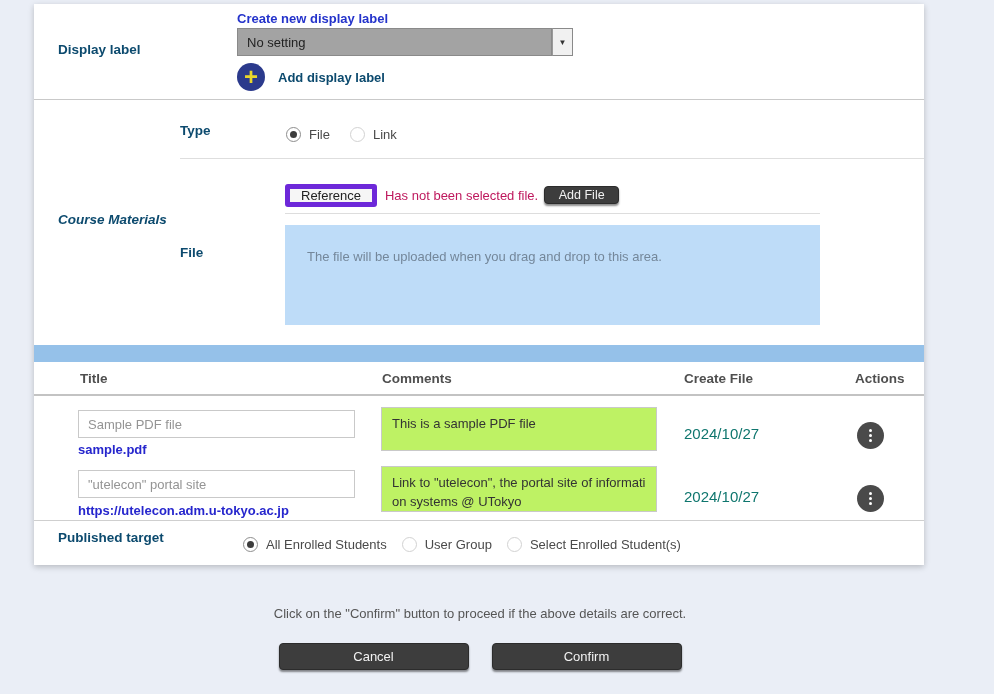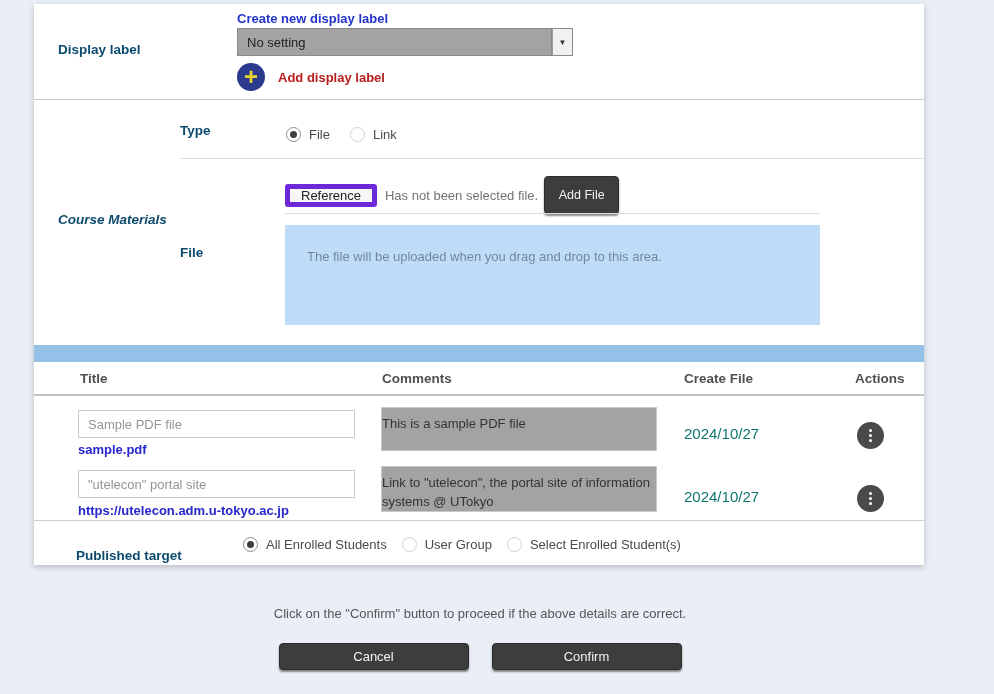--- a/index.html
+++ b/index.html
@@ -15,45 +15,45 @@
   .create-link { position:absolute; left:203px; top:7px; font-size:13px; font-weight:bold; color:#2433cb; cursor:pointer; text-decoration:none; }
   .select-wrap { position:absolute; left:203px; top:24px; width:336px; height:28px; display:flex; }
   .select-value { flex:1; background:#a3a3a3; border:1px solid #8a8a8a; font-size:13px; color:#222;
                   display:flex; align-items:center; padding-left:9px; }
   .select-arrow-btn { width:21px; background:#f1f1f1; border:1px solid #8a8a8a; border-left:1px solid #9a9a9a;
                       display:flex; align-items:center; justify-content:center; cursor:pointer; }
   .select-arrow-btn span { font-size:8px; color:#333; }
   .add-row { position:absolute; left:203px; top:58px; height:30px; display:flex; align-items:center; cursor:pointer; }
   .add-icon { width:28px; height:28px; border-radius:50%; background:#2b3a8c; color:#e9d62c;
               display:flex; align-items:center; justify-content:center; font-size:24px; font-weight:bold; line-height:1; }
-  .add-label { margin-left:13px; font-size:13px; font-weight:bold; color:#b91c1c; }
+  .add-label { margin-left:13px; font-size:13px; font-weight:bold; color:#0c4a6e; }
 
   .div-full { position:absolute; left:0; top:95px; width:100%; height:0; border-top:1px solid #c9c9c9; }
 
   
   .type-label { position:absolute; left:146px; top:119px; }
   .radio-row { display:flex; align-items:center; }
   .radio { width:15px; height:15px; border-radius:50%; background:#fff; position:relative; flex:none; }
   .radio.sel { border:1px solid #8e8e8e; }
   .radio.unsel { border:1px solid #d2d2d2; }
   .radio.sel::after { content:""; position:absolute; left:3px; top:3px; width:7px; height:7px; border-radius:50%; background:#3d3d3d; }
   .radio-lbl { font-size:13px; color:#4a4a4a; margin:0 0 0 8px; }
   .type-radios { position:absolute; left:252px; top:123px; }
   .type-radios .gap { width:20px; }
   .div-type { position:absolute; left:146px; top:154px; right:0; border-top:1px solid #dedede; }
 
   .cm-label { position:absolute; left:24px; top:208px;font-style:italic; }
   .ref-row { position:absolute; left:251px; top:176px; height:30px; display:flex; align-items:center; }
   .ref-btn { height:23px; padding:0 11px; background:#f6f6f6; border:5px solid #6d28d9; border-radius:3px;
              font-size:13px; color:#222; display:flex; align-items:center; cursor:pointer; }
-  .no-file { font-size:13px; color:#737373; margin-left:8px; }
+  .no-file { font-size:13px; color:#be185d; margin-left:8px; }
   .dark-btn { background:#3d3d3d; border:1px solid #2c2c2c; border-radius:4px; color:#f2f2f2;
               display:flex; align-items:center; justify-content:center; cursor:pointer;
               box-shadow:0 2px 2px rgba(0,0,0,.45); }
-  .addfile-btn { height:38px; width:75px; font-size:12.5px; margin-left:6px; }
+  .addfile-btn { height:18px; width:75px; font-size:12.5px; margin-left:6px; }
   .div-ref { position:absolute; left:251px; top:209px; width:535px; border-top:1px solid #ddd; }
   .file-label { position:absolute; left:146px; top:241px; }
   .dropzone { position:absolute; left:251px; top:221px; width:535px; height:100px; background:#bedcf8; }
   .dropzone-text { font-size:13px; color:#74879a; padding:24px 0 0 22px; }
 
   
   .blue-bar { position:absolute; left:0; top:341px; width:100%; height:17px; background:#95c1e9; }
 
   
   .thead { position:absolute; left:0; top:358px; width:100%; height:34px; border-bottom:2px solid #c3c3c3; }
@@ -61,33 +61,33 @@
   .th-title { left:46px; } .th-comments { left:348px; } .th-date { left:650px; } .th-actions { left:821px; }
 
   .trow { position:absolute; left:0; width:100%; }
   .trow1 { top:394px; height:62px; }
   .trow2 { top:456px; height:61px; border-bottom:1px solid #cfcfcf; }
   .title-input { position:absolute; left:44px; width:277px; height:28px; border:1px solid #c9c9c9;
                  font-family:"Liberation Sans",sans-serif; font-size:13px; color:#949494; padding:0 9px; background:#fff; }
   .trow1 .title-input { top:12px; } .trow2 .title-input { top:10px; }
   .file-link { position:absolute; left:44px; font-size:13px; font-weight:bold; color:#2626cd; text-decoration:none; cursor:pointer; }
   .trow1 .file-link { top:44px; } .trow2 .file-link { top:43px; }
-  .comment-box { position:absolute; left:347px; width:276px; border:1px solid #c9c9c9; background:#a3a3a3;
-                 font-size:13px; color:#333; padding:7px 0; line-height:1.45; word-break:break-all; }
+  .comment-box { position:absolute; left:347px; width:276px; border:1px solid #c9c9c9; background:#bef264;
+                 font-size:13px; color:#333; padding:7px 10px; line-height:1.45; word-break:break-all; }
   .trow1 .comment-box { top:9px; height:44px; } .trow2 .comment-box { top:6px; height:46px; }
   .date-cell { position:absolute; left:650px; font-size:15px; color:#0f766e; }
   .trow1 .date-cell { top:27px; } .trow2 .date-cell { top:28px; }
   .kebab-btn { position:absolute; left:823px; width:27px; height:27px; border-radius:50%; background:#4a4a4a;
                display:flex; flex-direction:column; align-items:center; justify-content:center; gap:2px; cursor:pointer; }
   .trow1 .kebab-btn { top:24px; } .trow2 .kebab-btn { top:25px; }
   .kebab-btn i { width:3px; height:3px; border-radius:50%; background:#fff; }
 
   
   .pub-row { position:absolute; left:0; top:518px; width:100%; height:43px; }
-  .pub-label { position:absolute; left:24px; top:26px;margin-left:18px; }
+  .pub-label { position:absolute; left:24px; top:8px; }
   .pub-radios { position:absolute; left:209px; top:15px; display:flex; align-items:flex-end; }
   .pub-radios .grp { display:flex; align-items:center; margin-right:15px; }
 
   
   .instruction { position:absolute; left:0; top:606px; width:960px; text-align:center; font-size:13px; color:#555; }
   .footer-btns { position:absolute; left:0; top:643px; width:960px; display:flex; justify-content:center; gap:23px; }
   .footer-btns .dark-btn { width:190px; height:27px; font-size:13px; }
 </style>
 </head>
 <body>

